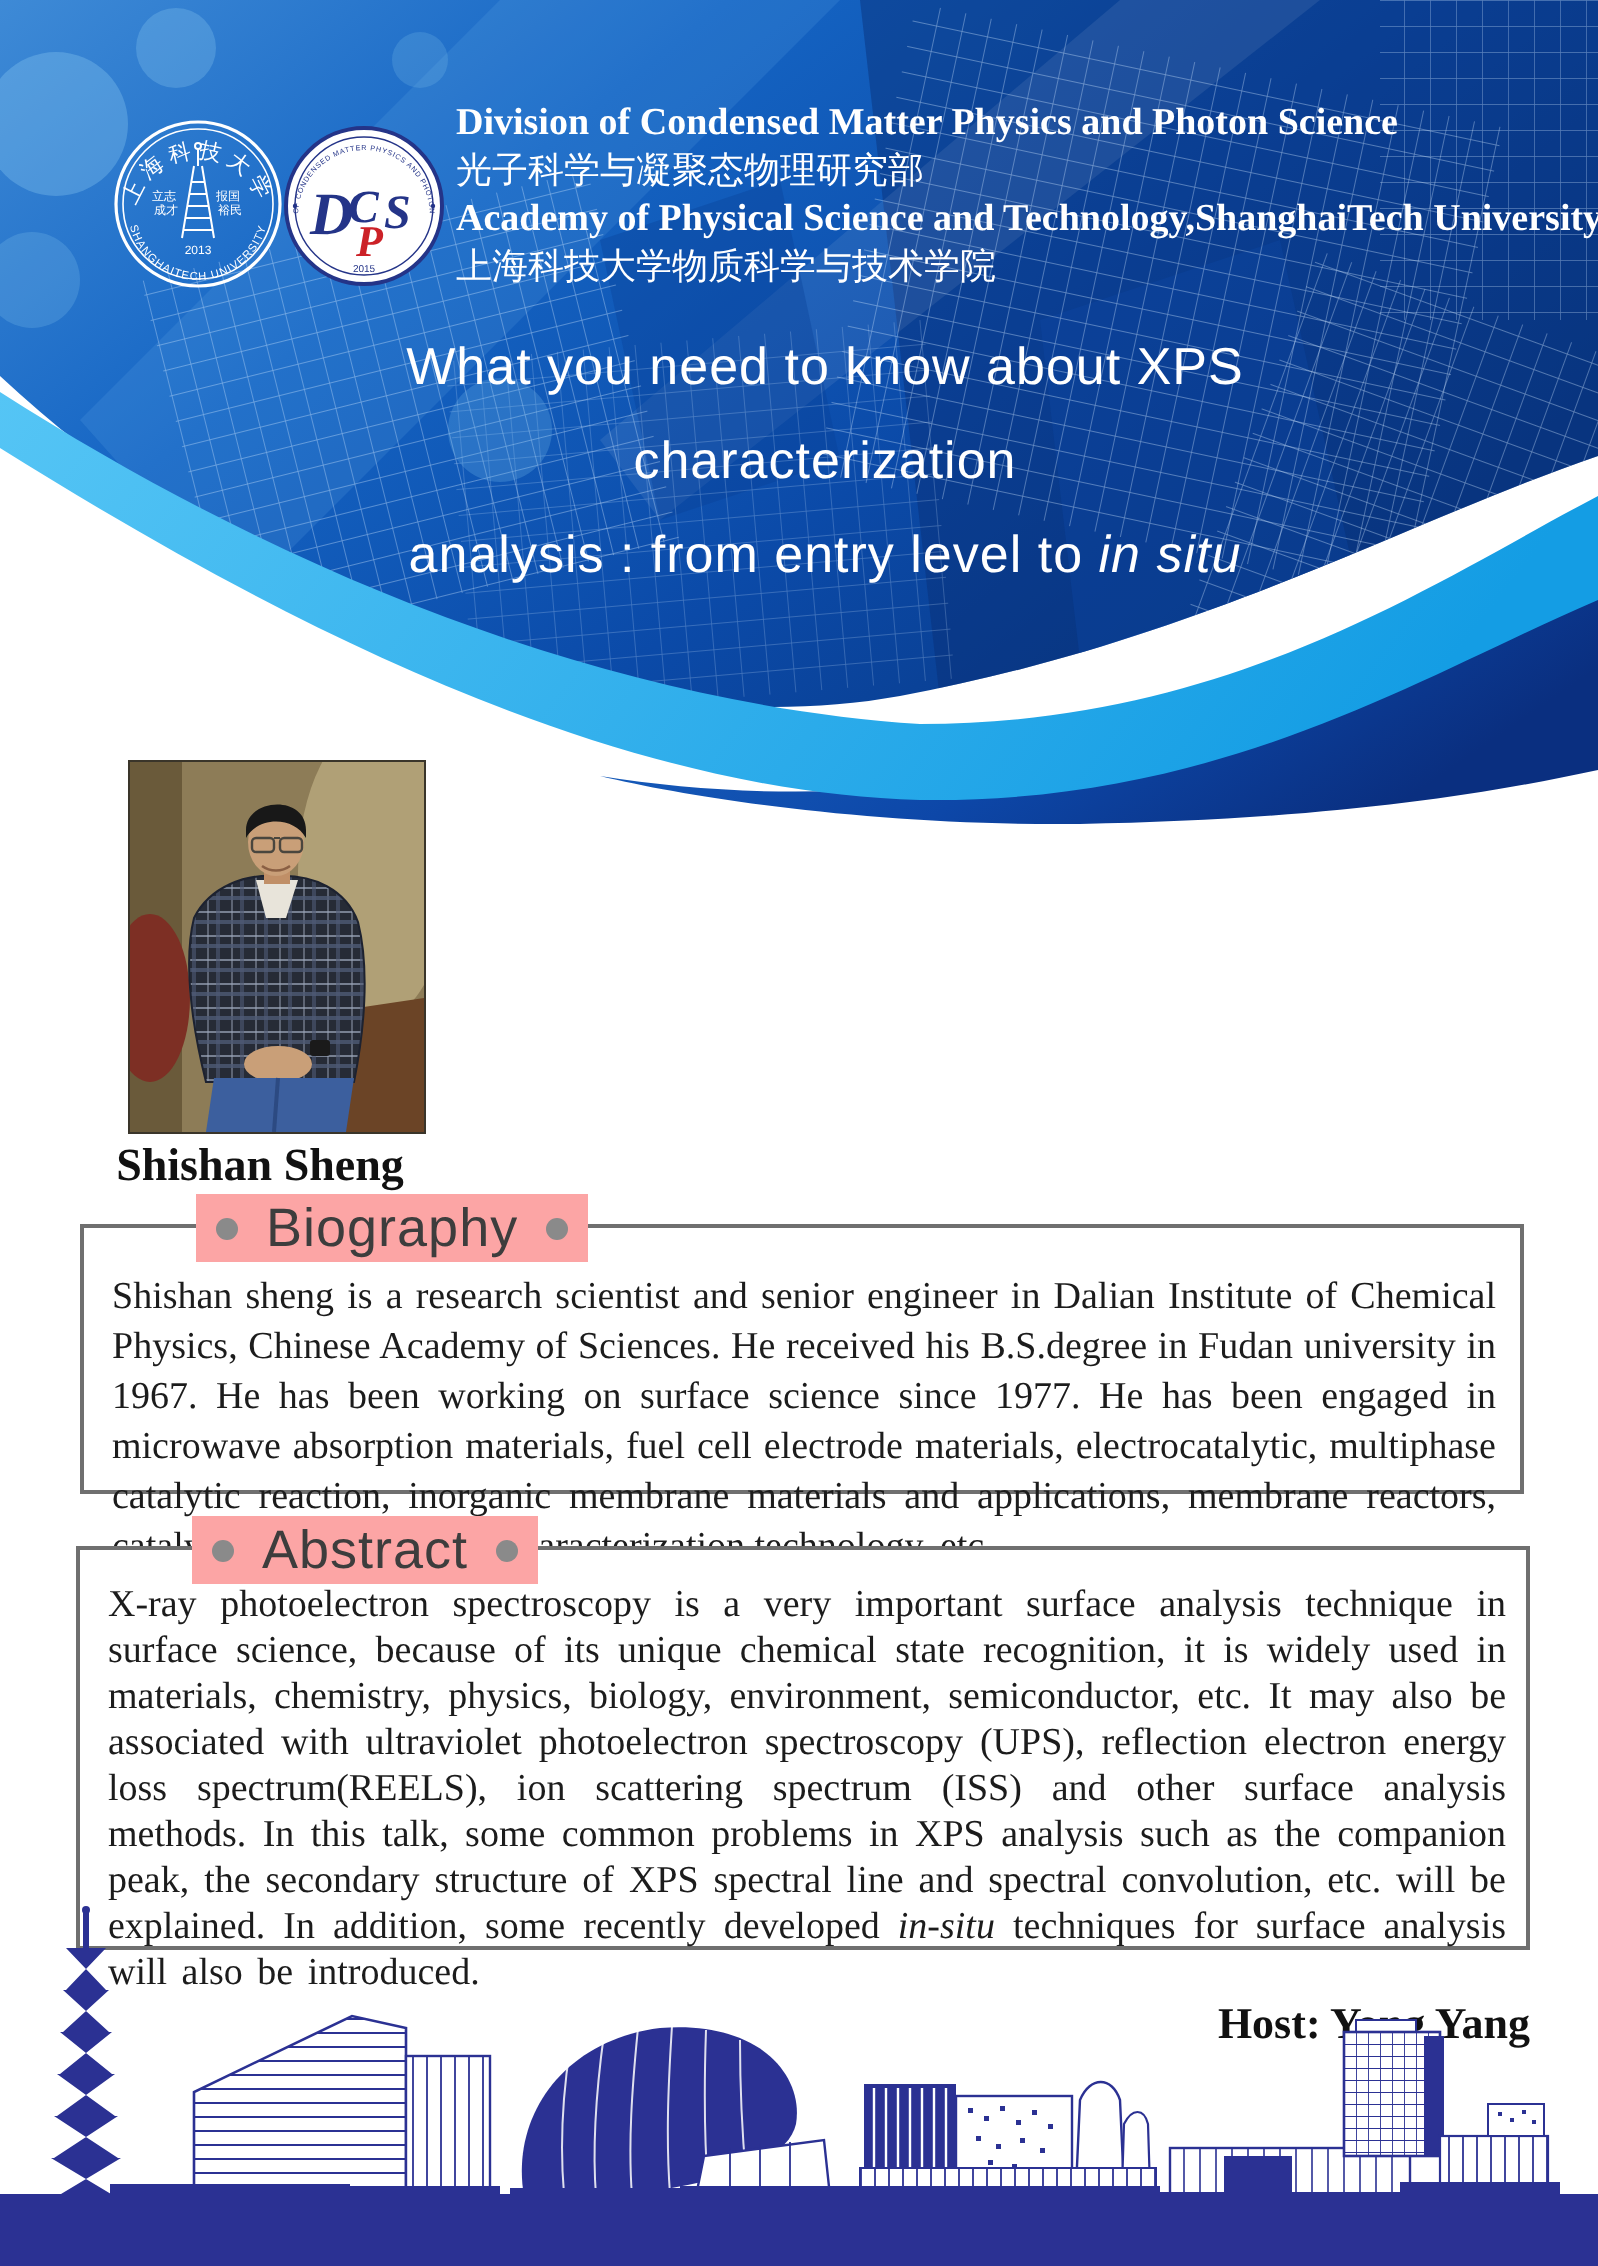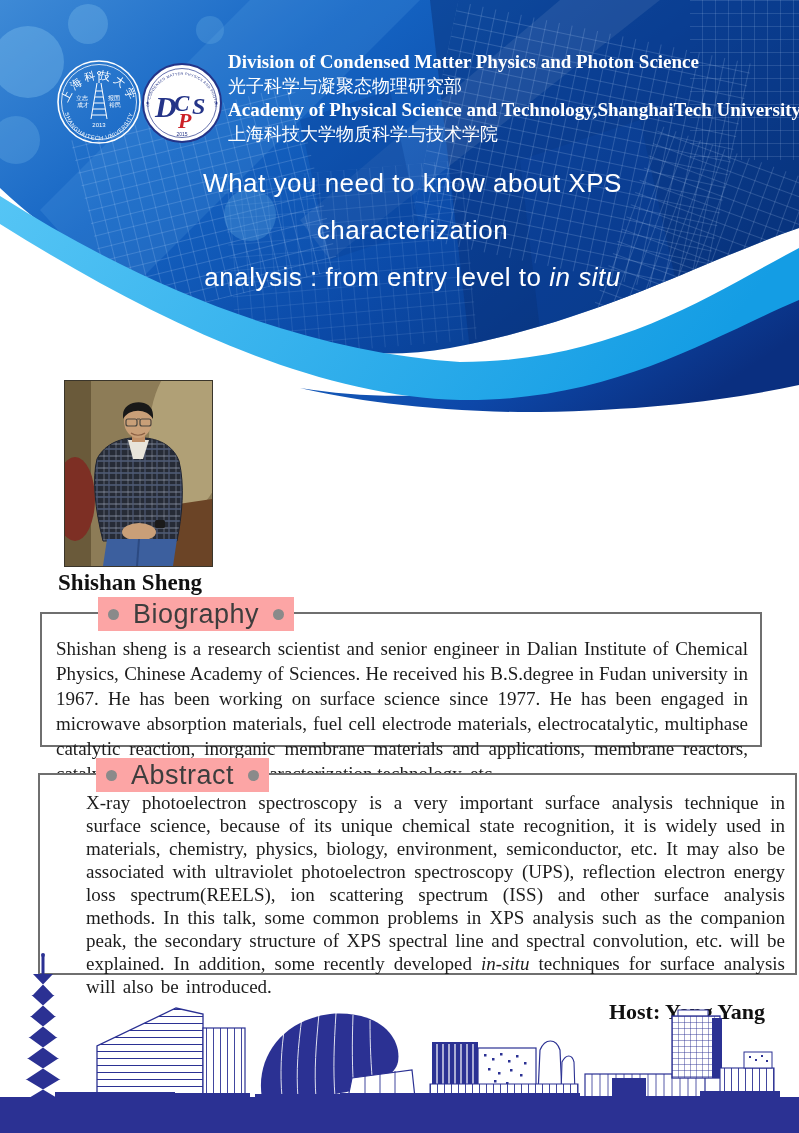--- a/index.html
+++ b/index.html
@@ -16,21 +16,21 @@
   
   .photo-frame{position:absolute;left:65px;top:381px;width:147px;height:185px;outline:1px solid #3a352a;}
   .speaker-name{position:absolute;left:45px;top:570px;width:170px;text-align:center;
                 font-family:"Liberation Serif",serif;font-weight:700;font-size:23px;color:#111;}
   .info-block{position:absolute;left:238px;top:448px;color:#3a3a3a;font-size:27px;}
   .info-line{margin-bottom:19px;white-space:nowrap;}
   .info-line .lbl{margin-right:6px;}
   
   .sec-box{position:absolute;border:2px solid #6f6f6f;background:#fff;}
   .bio-box{left:40px;top:612px;width:718px;height:131px;}
-  .abs-box{left:38px;top:773px;width:723px;height:198px;padding-left:32px;}
+  .abs-box{left:38px;top:773px;width:723px;height:198px;}
   .sec-head{position:absolute;top:-17px;left:56px;background:#fca5a5;display:flex;align-items:center;
             gap:14px;padding:0 10px;height:34px;}
   .dot{width:11px;height:11px;border-radius:50%;background:#8a8a8a;flex:0 0 auto;}
   .sec-label{font-size:27px;color:#3d3d3d;letter-spacing:.5px;}
   .sec-text{font-family:"Liberation Serif",serif;font-size:19px;color:#1c1c1c;text-align:justify;}
   .bio-text{padding:22px 12px 0 14px;line-height:25px;}
   .abs-text{padding:16px 10px 0 14px;line-height:23px;word-spacing:2.5px;}
   .sec-text em{font-style:italic;}
   .host-line{position:absolute;right:34px;top:999px;font-family:"Liberation Serif",serif;
              font-weight:700;font-size:22px;color:#111;}

